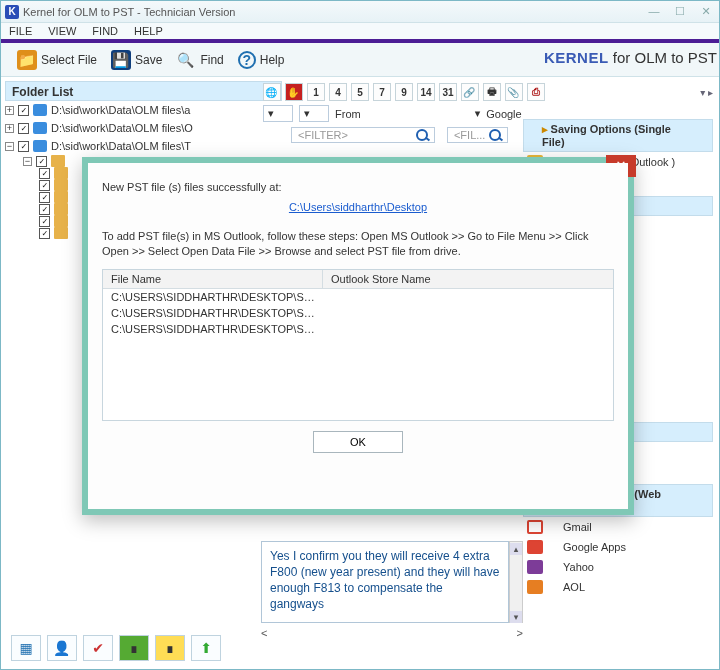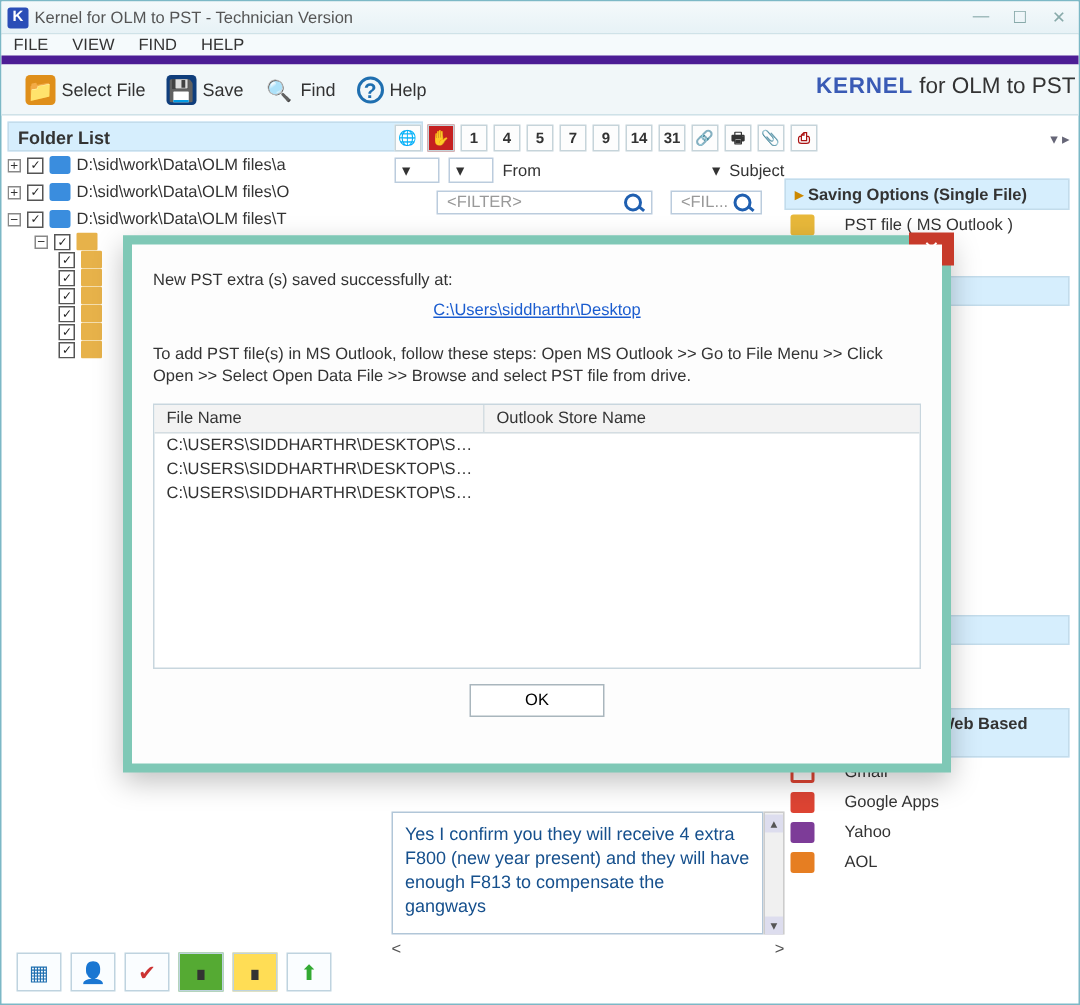--- a/index.html
+++ b/index.html
@@ -5,21 +5,21 @@
   * { box-sizing: border-box; margin: 0; padding: 0; font-family: "Segoe UI", Tahoma, Arial, sans-serif; }
   body { background: #fff; width: 720px; height: 670px; overflow: hidden; position: relative; font-size: 12px; color: #333; }
   .window { width: 720px; height: 670px; border: 1px solid #7cb8c6; position: relative; background: #fff; }
   
   .titlebar { height: 22px; background: linear-gradient(#f4f9fb,#e7f2f6); display: flex; align-items: center; padding: 0 4px; border-bottom: 1px solid #cfe2e8; }
   .titlebar .app-icon { width: 14px; height: 14px; background: #2a4db7; border-radius: 2px; display:inline-flex; align-items:center; justify-content:center; color:#fff; font-size:10px; font-weight:bold; margin-right:4px; }
   .titlebar .title { flex: 1; font-size: 11px; color: #555; }
   .titlebar .winbtns { display:flex; gap:8px; color:#8aa; font-size:11px; }
   .titlebar .winbtns span { width:18px; text-align:center; cursor:default; }
   
-  .menubar { height: 20px; display:flex; align-items:center; padding: 0 8px; gap: 16px; font-size:11px; border-bottom:6px solid #4c1d95; background:#f5fafc; }
+  .menubar { height: 20px; display:flex; align-items:center; padding: 0 8px; gap: 16px; font-size:11px; border-bottom:4px solid #4c1d95; background:#f5fafc; }
   .menubar span { cursor:default; }
   
   .toolbar { height: 34px; display:flex; align-items:center; padding: 0 10px; gap: 2px; background:#f1f7f9; border-bottom:1px solid #cfe2e8; position:relative; }
   .tool-btn { display:flex; align-items:center; gap:4px; padding:2px 6px; font-size:12px; cursor:default; }
   .tool-btn .ico { width:20px; height:20px; display:inline-flex; align-items:center; justify-content:center; border-radius:3px; font-size:14px; }
   .ico-selectfile { background:#df8f1a; color:#fff; }
   .ico-save { background:#0f3e7c; color:#fff; font-size:15px; }
   .ico-find { background:transparent; }
   .ico-help { background:transparent; }
   .brand { position:absolute; right:2px; top:6px; font-size:15px; color:#333; }
@@ -42,21 +42,21 @@
   
   .filter-row { position:absolute; left:262px; top:104px; display:flex; gap:6px; align-items:center; font-size:11px; }
   .filter-row .dropdown { border:1px solid #bcd; padding:1px 4px; background:#fff; display:flex; align-items:center; gap:4px; min-width:30px; }
   .filter-row .lbl { padding-right:2px; }
   .filter-row2 { position:absolute; left:290px; top:126px; display:flex; gap:12px; align-items:center; font-size:11px; }
   .filter-row2 .inp { border:1px solid #bcd; background:#fff; padding:1px 6px; color:#999; display:flex; align-items:center; gap:4px; }
   .mag { display:inline-block; width:12px; height:12px; border:2px solid #1f5fb0; border-radius:50%; position:relative; }
   .mag::after{content:"";position:absolute;width:5px;height:2px;background:#1f5fb0;right:-4px;bottom:-1px;transform:rotate(40deg);}
   
   .right-col { position:absolute; right:6px; top:112px; width:190px; font-size:11px; }
-  .right-header { background:#d6eefd; font-weight:bold; padding:3px 6px; border:1px solid #c3dceb; margin-top:6px; }
+  .right-header { background:#d6eefd; font-weight:bold; padding:3px 18px; border:1px solid #c3dceb; margin-top:6px; }
   .right-item { display:flex; align-items:center; gap:20px; padding:3px 4px; }
   .ri-ico { width:16px; height:14px; display:inline-block; border-radius:2px; }
   .ri-yellow{ background:#e8b83a; }
   .ri-red{ border:2px solid #d43; background:#fff; }
   .ri-redfill{ background:#d43; }
   .ri-purple{ background:#7d3c98; }
   .ri-orange{ background:#e67e22; }
   
   .panel-chevron { position:absolute; right:6px; top:86px; font-size:10px; color:#667; display:flex; gap:4px; }
   
@@ -68,21 +68,21 @@
   
   .bottom-bar { position:absolute; left:10px; bottom:8px; display:flex; gap:6px; }
   .bottom-bar .bic { width:30px; height:26px; border:1px solid #bfd3df; background:#fafdff; display:flex; align-items:center; justify-content:center; font-size:14px; }
   
   .modal { position:absolute; left:81px; top:156px; width:552px; height:358px; background:#7fc8b6; box-shadow:0 6px 18px rgba(0,0,0,.25); }
   .modal-inner { position:absolute; inset:6px; background:#fdfdfd; }
   .modal-title { height:24px; background:#7fc8b6; color:#222; font-size:13px; text-align:center; line-height:24px; position:relative; }
   .modal-close { position:absolute; right:-2px; top:-2px; width:30px; height:22px; background:#c73a2a; color:#fff; font-size:13px; display:flex; align-items:center; justify-content:center; }
   .modal-body { padding:12px 14px; font-size:11px; color:#333; }
   .modal-body .link { color:#1a5ccf; text-decoration:underline; display:block; text-align:center; margin:8px 0 16px; }
-  .modal-grid { border:1px solid #c8d6de; height:177px; margin-top:10px; background:#fff; display:flex; flex-direction:column; }
+  .modal-grid { border:1px solid #c8d6de; height:152px; margin-top:10px; background:#fff; display:flex; flex-direction:column; }
   .modal-grid .hdr { display:flex; background:#f3f3f3; border-bottom:1px solid #d4dde2; }
   .modal-grid .hdr .col { padding:3px 8px; font-size:11px; border-right:1px solid #d4dde2; }
   .modal-grid .hdr .col:last-child{border-right:none;}
   .col1{ width:220px; } .col2{ flex:1; }
   .modal-grid .rows { flex:1; overflow:hidden; }
   .modal-grid .rows .r { padding:2px 8px; font-size:11px; white-space:nowrap; overflow:hidden; text-overflow:ellipsis; width:220px; }
   .modal-ok { display:block; margin:10px auto 0; width:90px; height:22px; background:#fff; border:1px solid #a9b6bd; font-size:11px; }
 </style>
 </head>
 <body>
@@ -147,21 +147,21 @@
     <span class="sq">📎</span>
     <span class="sq" style="color:#a11;">⎙</span>
   </div>
 
   <div class="filter-row">
     <span class="dropdown">▾</span>
     <span class="dropdown">▾</span>
     <span class="lbl">From</span>
     <span style="width:100px;"></span>
     <span>▾</span>
-    <span class="lbl">Subject</span>
+    <span class="lbl">Google</span>
   </div>
   <div class="filter-row2">
     <span class="inp">
       <span>&lt;FILTER&gt;</span>
       <span style="width:60px;"></span>
       <span class="mag"></span>
     </span>
     <span class="inp">
       <span>&lt;FIL...</span>
       <span class="mag"></span>
@@ -277,21 +277,21 @@
     <div class="bic" style="color:#3a3;">⬆</div>
   </div>
 
   <div class="modal">
     <div class="modal-title">
       <span>Saved Files</span>
       <div class="modal-close">✕</div>
     </div>
     <div class="modal-inner">
       <div class="modal-body">
-        <div style="margin:6px 0 4px;">New PST extra (s) saved successfully at:</div>
+        <div style="margin:6px 0 4px;">New PST file (s) files successfully at:</div>
         <a class="link">C:\Users\siddharthr\Desktop</a>
         <div style="line-height:15px;">To add PST file(s) in MS Outlook, follow these steps: Open MS Outlook  &gt;&gt; Go to File Menu &gt;&gt; Click Open &gt;&gt; Select Open Data File &gt;&gt;  Browse and select PST file from drive.</div>
         <div class="modal-grid">
           <div class="hdr">
             <div class="col col1">File Name</div>
             <div class="col col2">Outlook Store Name</div>
           </div>
           <div class="rows">
             <div class="r">C:\USERS\SIDDHARTHR\DESKTOP\SA...</div>
             <div class="r">C:\USERS\SIDDHARTHR\DESKTOP\SA...</div>

